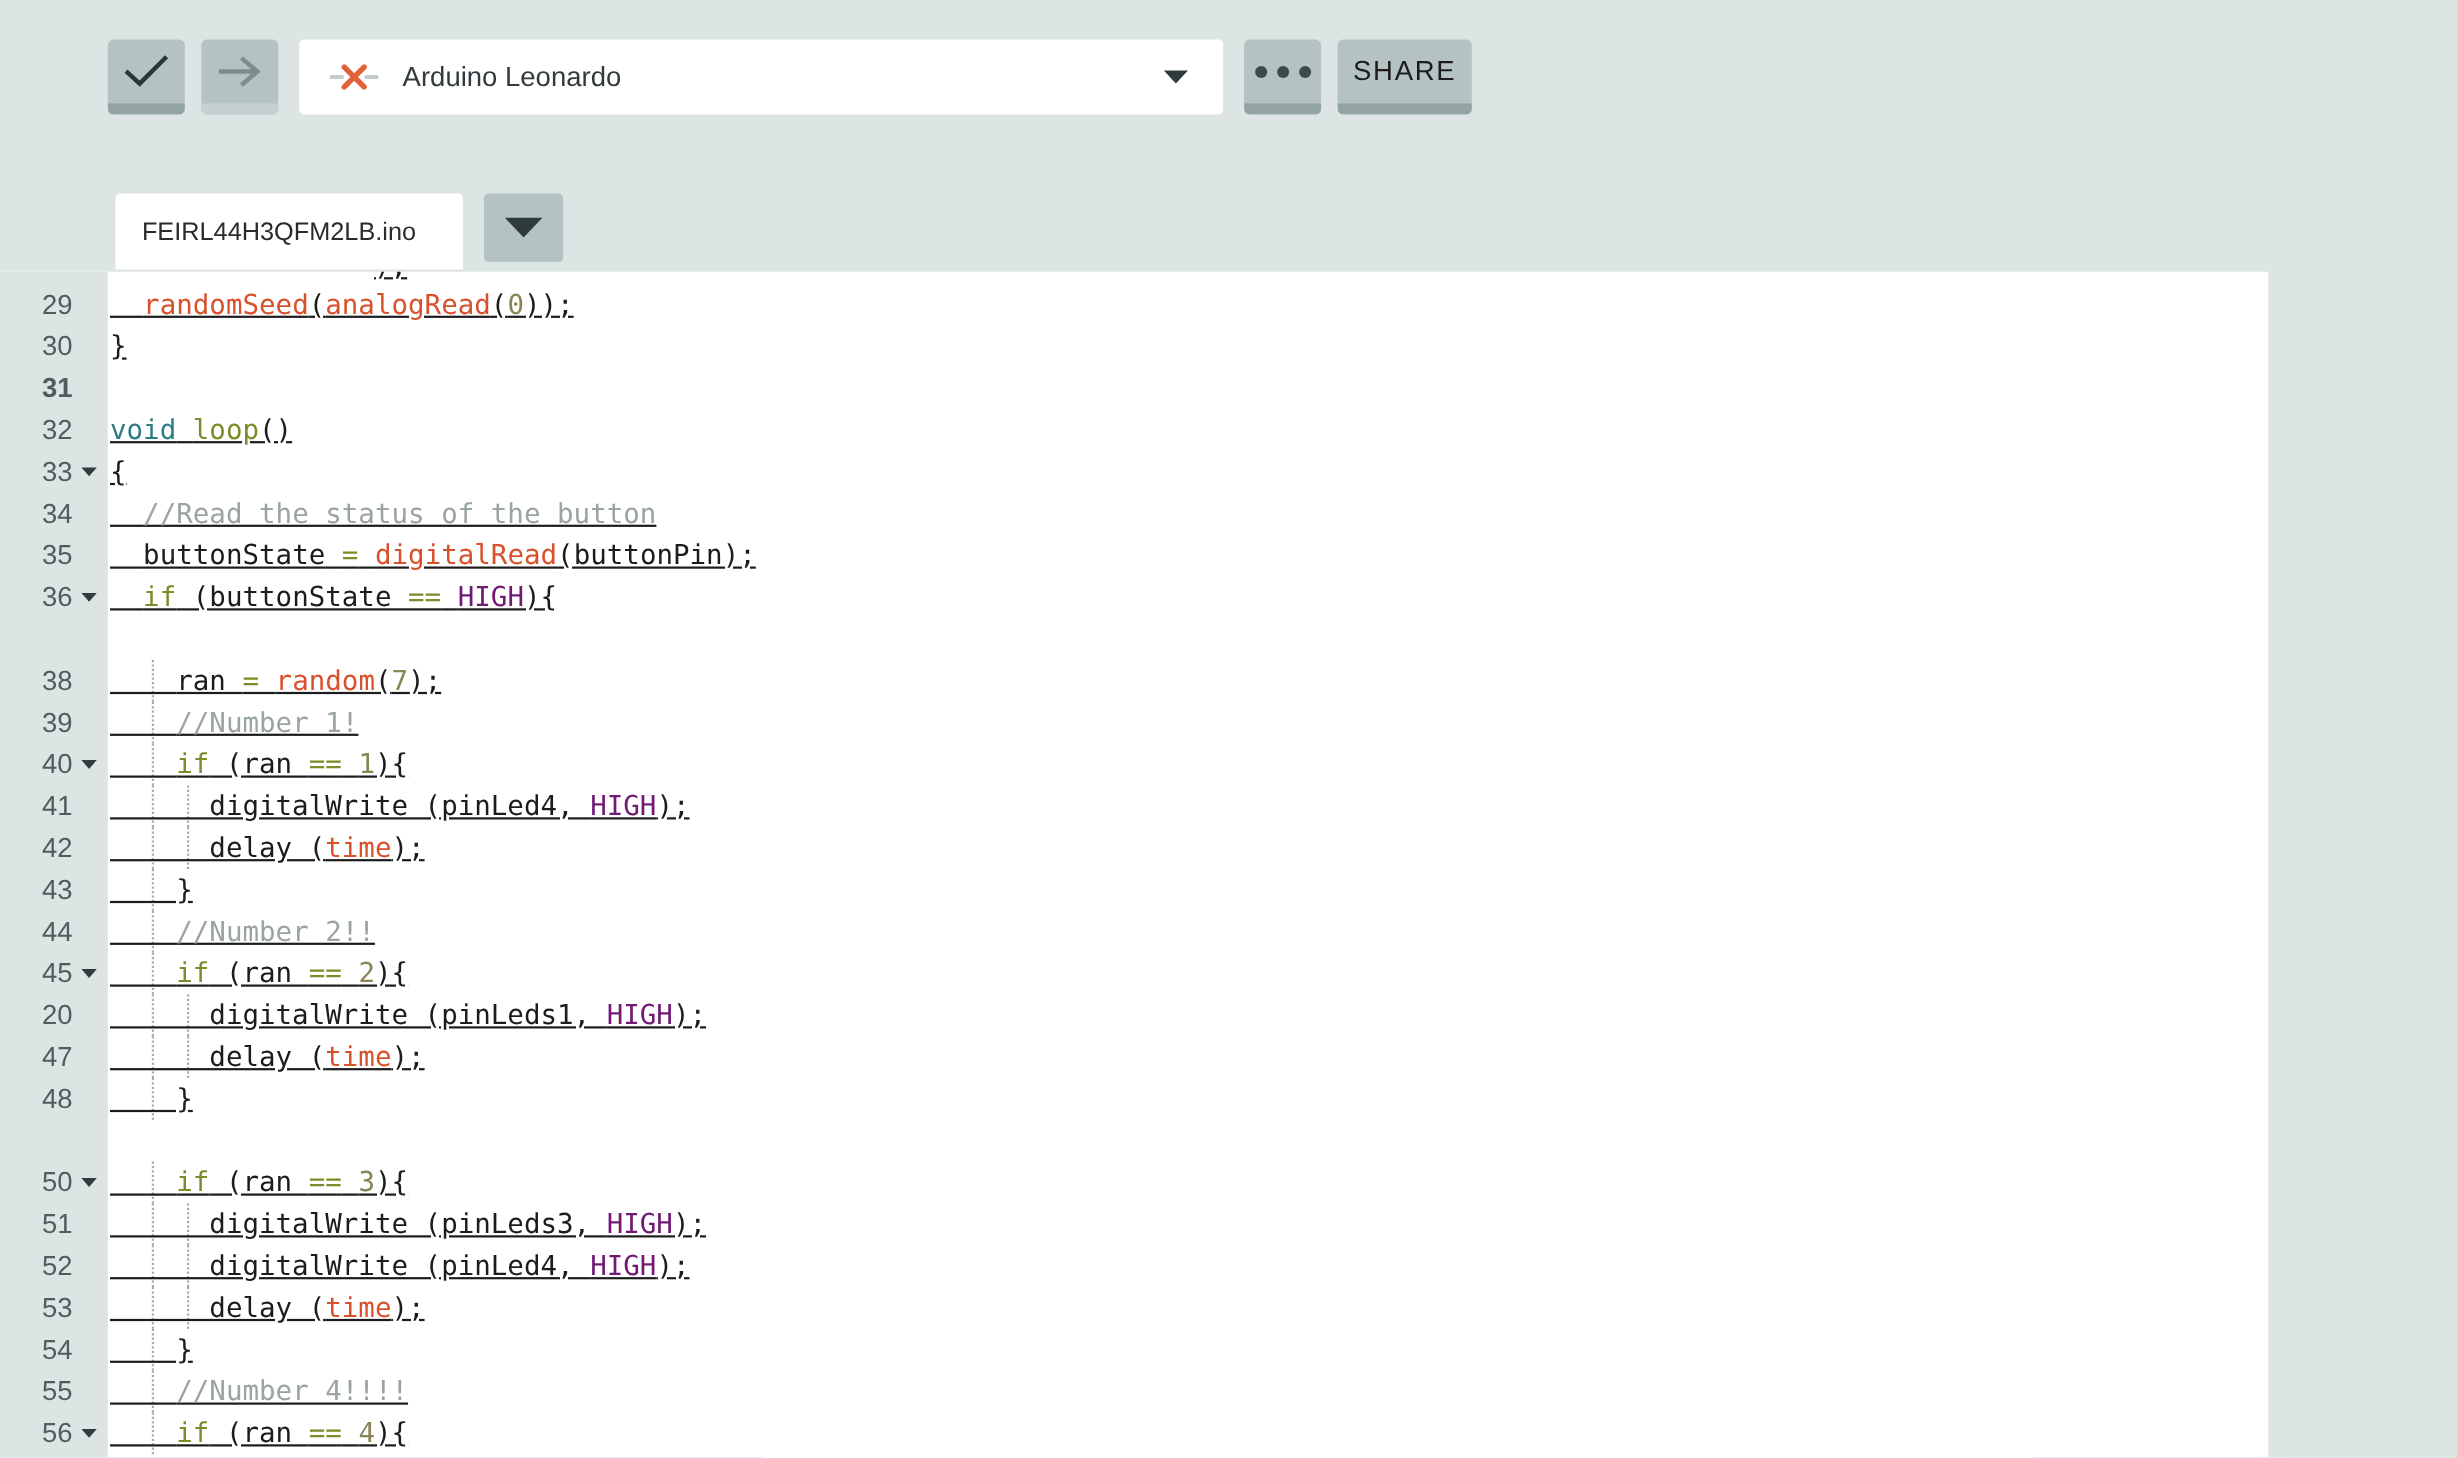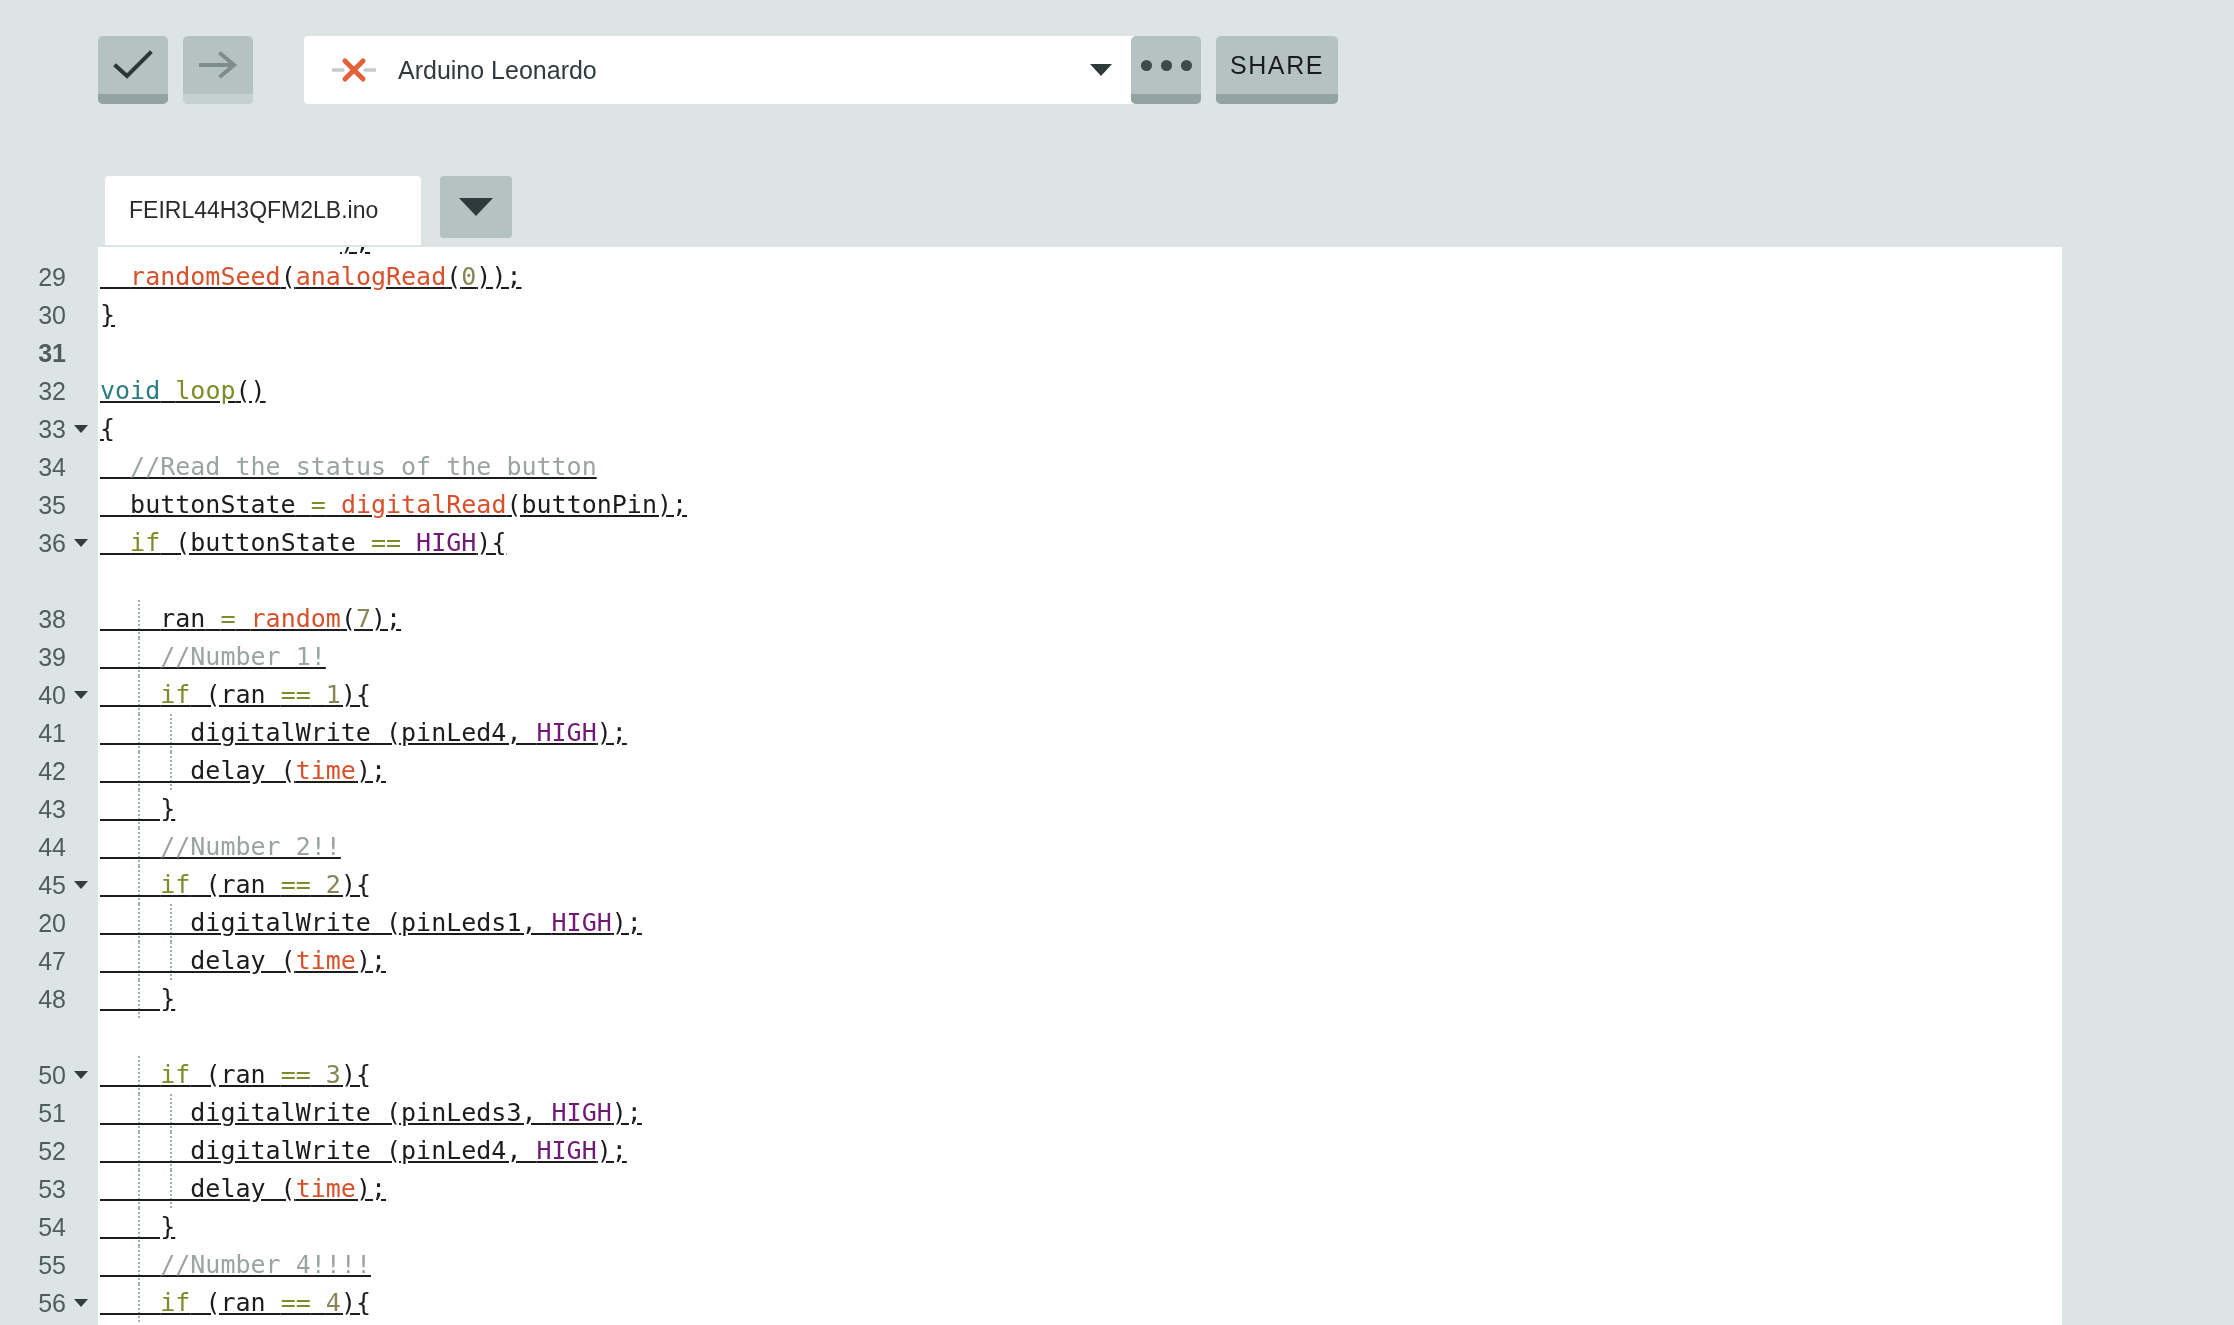--- a/index.html
+++ b/index.html
@@ -99,21 +99,20 @@
     position: absolute;
     left: 272px;
     top: 36px;
     width: 840px;
     height: 68px;
     background: #ffffff;
     border-radius: 4px;
     display: flex;
     align-items: center;
     cursor: pointer;
-    margin-left: 32px;
   }
   .board-icon {
     margin-left: 28px;
     width: 44px;
     height: 30px;
     position: relative;
     flex: 0 0 auto;
   }
   .board-name {
     margin-left: 22px;

